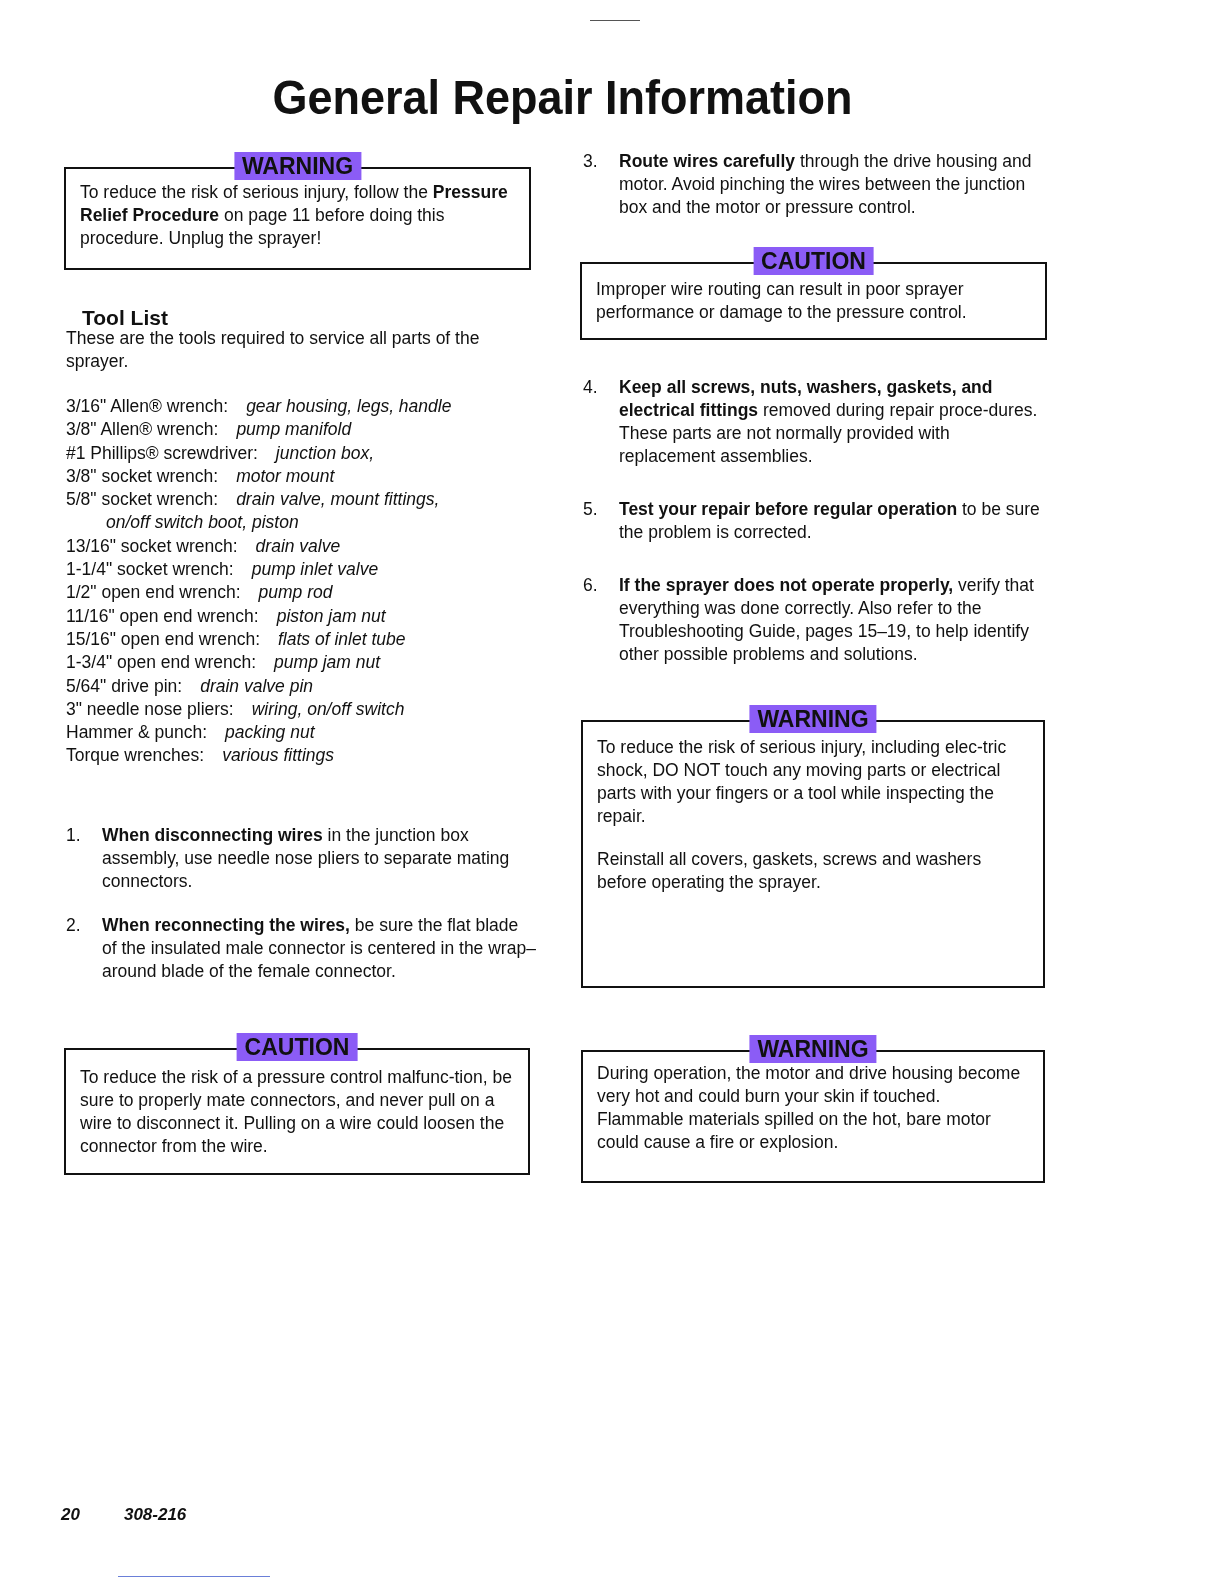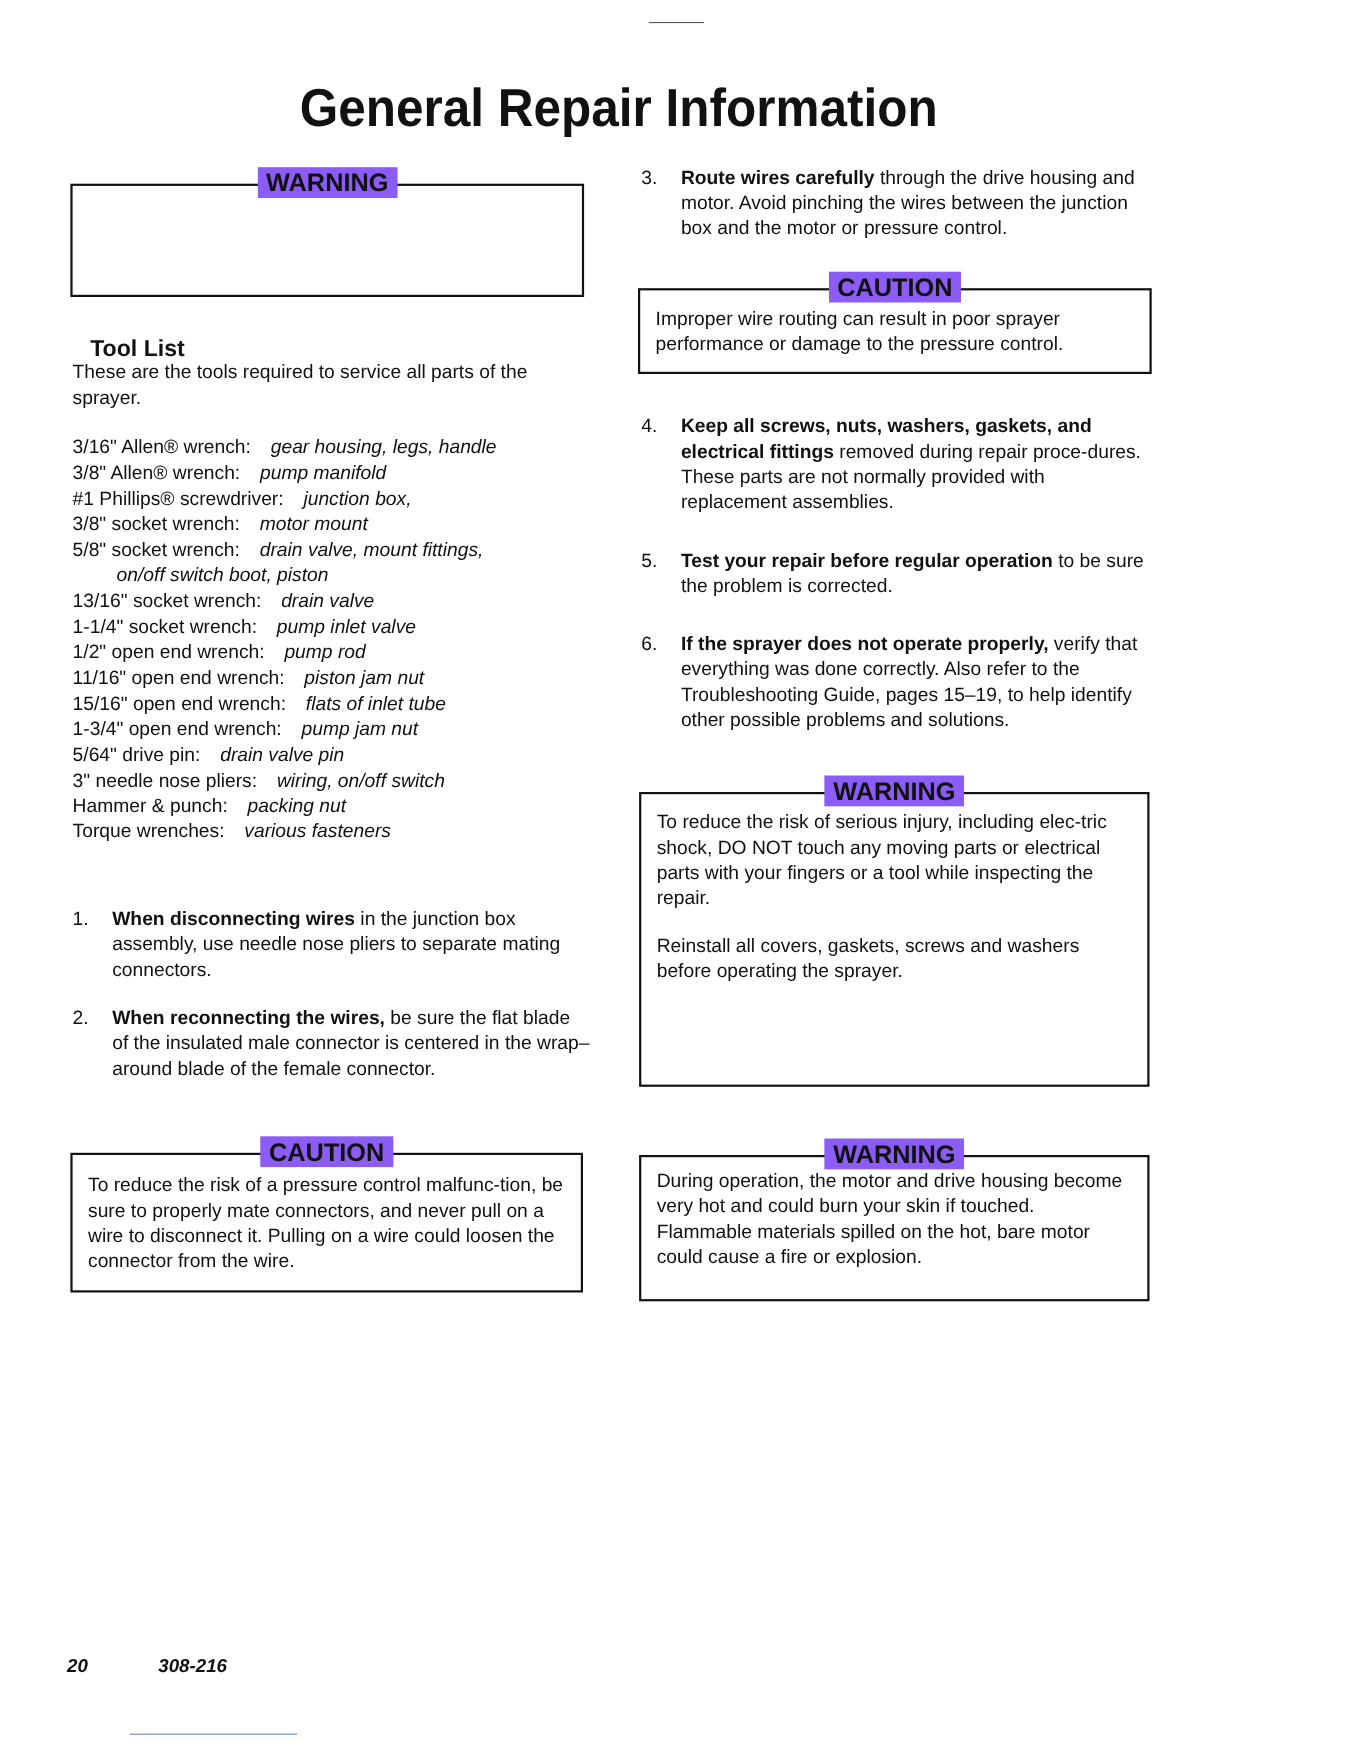--- a/index.html
+++ b/index.html
@@ -38,53 +38,54 @@
     .tool-use-cont { display: block; font-style: italic; padding-left: 40px; }
 
     .step { position: absolute; font-size: 17.5px; line-height: 23px; }
     .step-num { position: absolute; left: 0; top: 0; }
     .step-body { margin-left: 36px; }
 
     .footer {
       position: absolute; left: 61px; top: 1505px; font-size: 17px; font-weight: bold;
       font-style: italic;
     }
-    .footer .doc-num { margin-left: 64px; }
+    .footer .doc-num { margin-left: 44px; }
 
     .scan-line { position: absolute; background: #6a7fd8; height: 1px; }
     .scan-mark { position: absolute; background: #555; height: 1px; }
   </style>
 </head>
 <body>
 
 <h1 class="page-title">General Repair Information</h1>
 
 <div class="safety-box" style="left:64px; top:167px; width:467px; height:103px; padding-top:6px;">
   <span class="box-title">WARNING</span>
+  <p class="box-text" style="margin-top:6px;"><span>To reduce the risk of serious injury, follow the </span><b>Pressure Relief Procedure</b><span> on page 11 before doing this procedure. Unplug the sprayer!</span></p>
 </div>
 
 <h2 class="section-heading" style="left:66px; top:290px;">Tool List</h2>
 <p class="intro" style="left:66px; top:327px; width:460px;">These are the tools required to service all parts of the sprayer.</p>
 
 <ul class="tool-list" id="tool-list" style="left:66px; top:395px; width:470px;">
     <li class="tool-item"><span class="tool-name">3/16" Allen® wrench:</span><span class="tool-use">gear housing, legs, handle</span></li>
     <li class="tool-item"><span class="tool-name">3/8" Allen® wrench:</span><span class="tool-use">pump manifold</span></li>
     <li class="tool-item"><span class="tool-name">#1 Phillips® screwdriver:</span><span class="tool-use">junction box,</span></li>
     <li class="tool-item"><span class="tool-name">3/8" socket wrench:</span><span class="tool-use">motor mount</span></li>
     <li class="tool-item"><span class="tool-name">5/8" socket wrench:</span><span class="tool-use">drain valve, mount fittings,</span><span class="tool-use-cont">on/off switch boot, piston</span></li>
     <li class="tool-item"><span class="tool-name">13/16" socket wrench:</span><span class="tool-use">drain valve</span></li>
     <li class="tool-item"><span class="tool-name">1-1/4" socket wrench:</span><span class="tool-use">pump inlet valve</span></li>
     <li class="tool-item"><span class="tool-name">1/2" open end wrench:</span><span class="tool-use">pump rod</span></li>
     <li class="tool-item"><span class="tool-name">11/16" open end wrench:</span><span class="tool-use">piston jam nut</span></li>
     <li class="tool-item"><span class="tool-name">15/16" open end wrench:</span><span class="tool-use">flats of inlet tube</span></li>
     <li class="tool-item"><span class="tool-name">1-3/4" open end wrench:</span><span class="tool-use">pump jam nut</span></li>
     <li class="tool-item"><span class="tool-name">5/64" drive pin:</span><span class="tool-use">drain valve pin</span></li>
     <li class="tool-item"><span class="tool-name">3" needle nose pliers:</span><span class="tool-use">wiring, on/off switch</span></li>
     <li class="tool-item"><span class="tool-name">Hammer &amp; punch:</span><span class="tool-use">packing nut</span></li>
-    <li class="tool-item"><span class="tool-name">Torque wrenches:</span><span class="tool-use">various fasteners</span></li>
+    <li class="tool-item"><span class="tool-name">Torque wrenches:</span><span class="tool-use">various fittings</span></li>
   </ul>
 
 <div class="step" style="left:66px; top:824px; width:466px;">
   <span class="step-num">1.</span>
   <div class="step-body"><b>When disconnecting wires</b><span> in the junction box assembly, use needle nose pliers to separate mating connectors.</span></div>
 </div>
 
 <div class="step" style="left:66px; top:914px; width:470px;">
   <span class="step-num">2.</span>
   <div class="step-body"><b>When reconnecting the wires,</b><span> be sure the flat blade of the insulated male connector is centered in the wrap–around blade of the female connector.</span></div>

